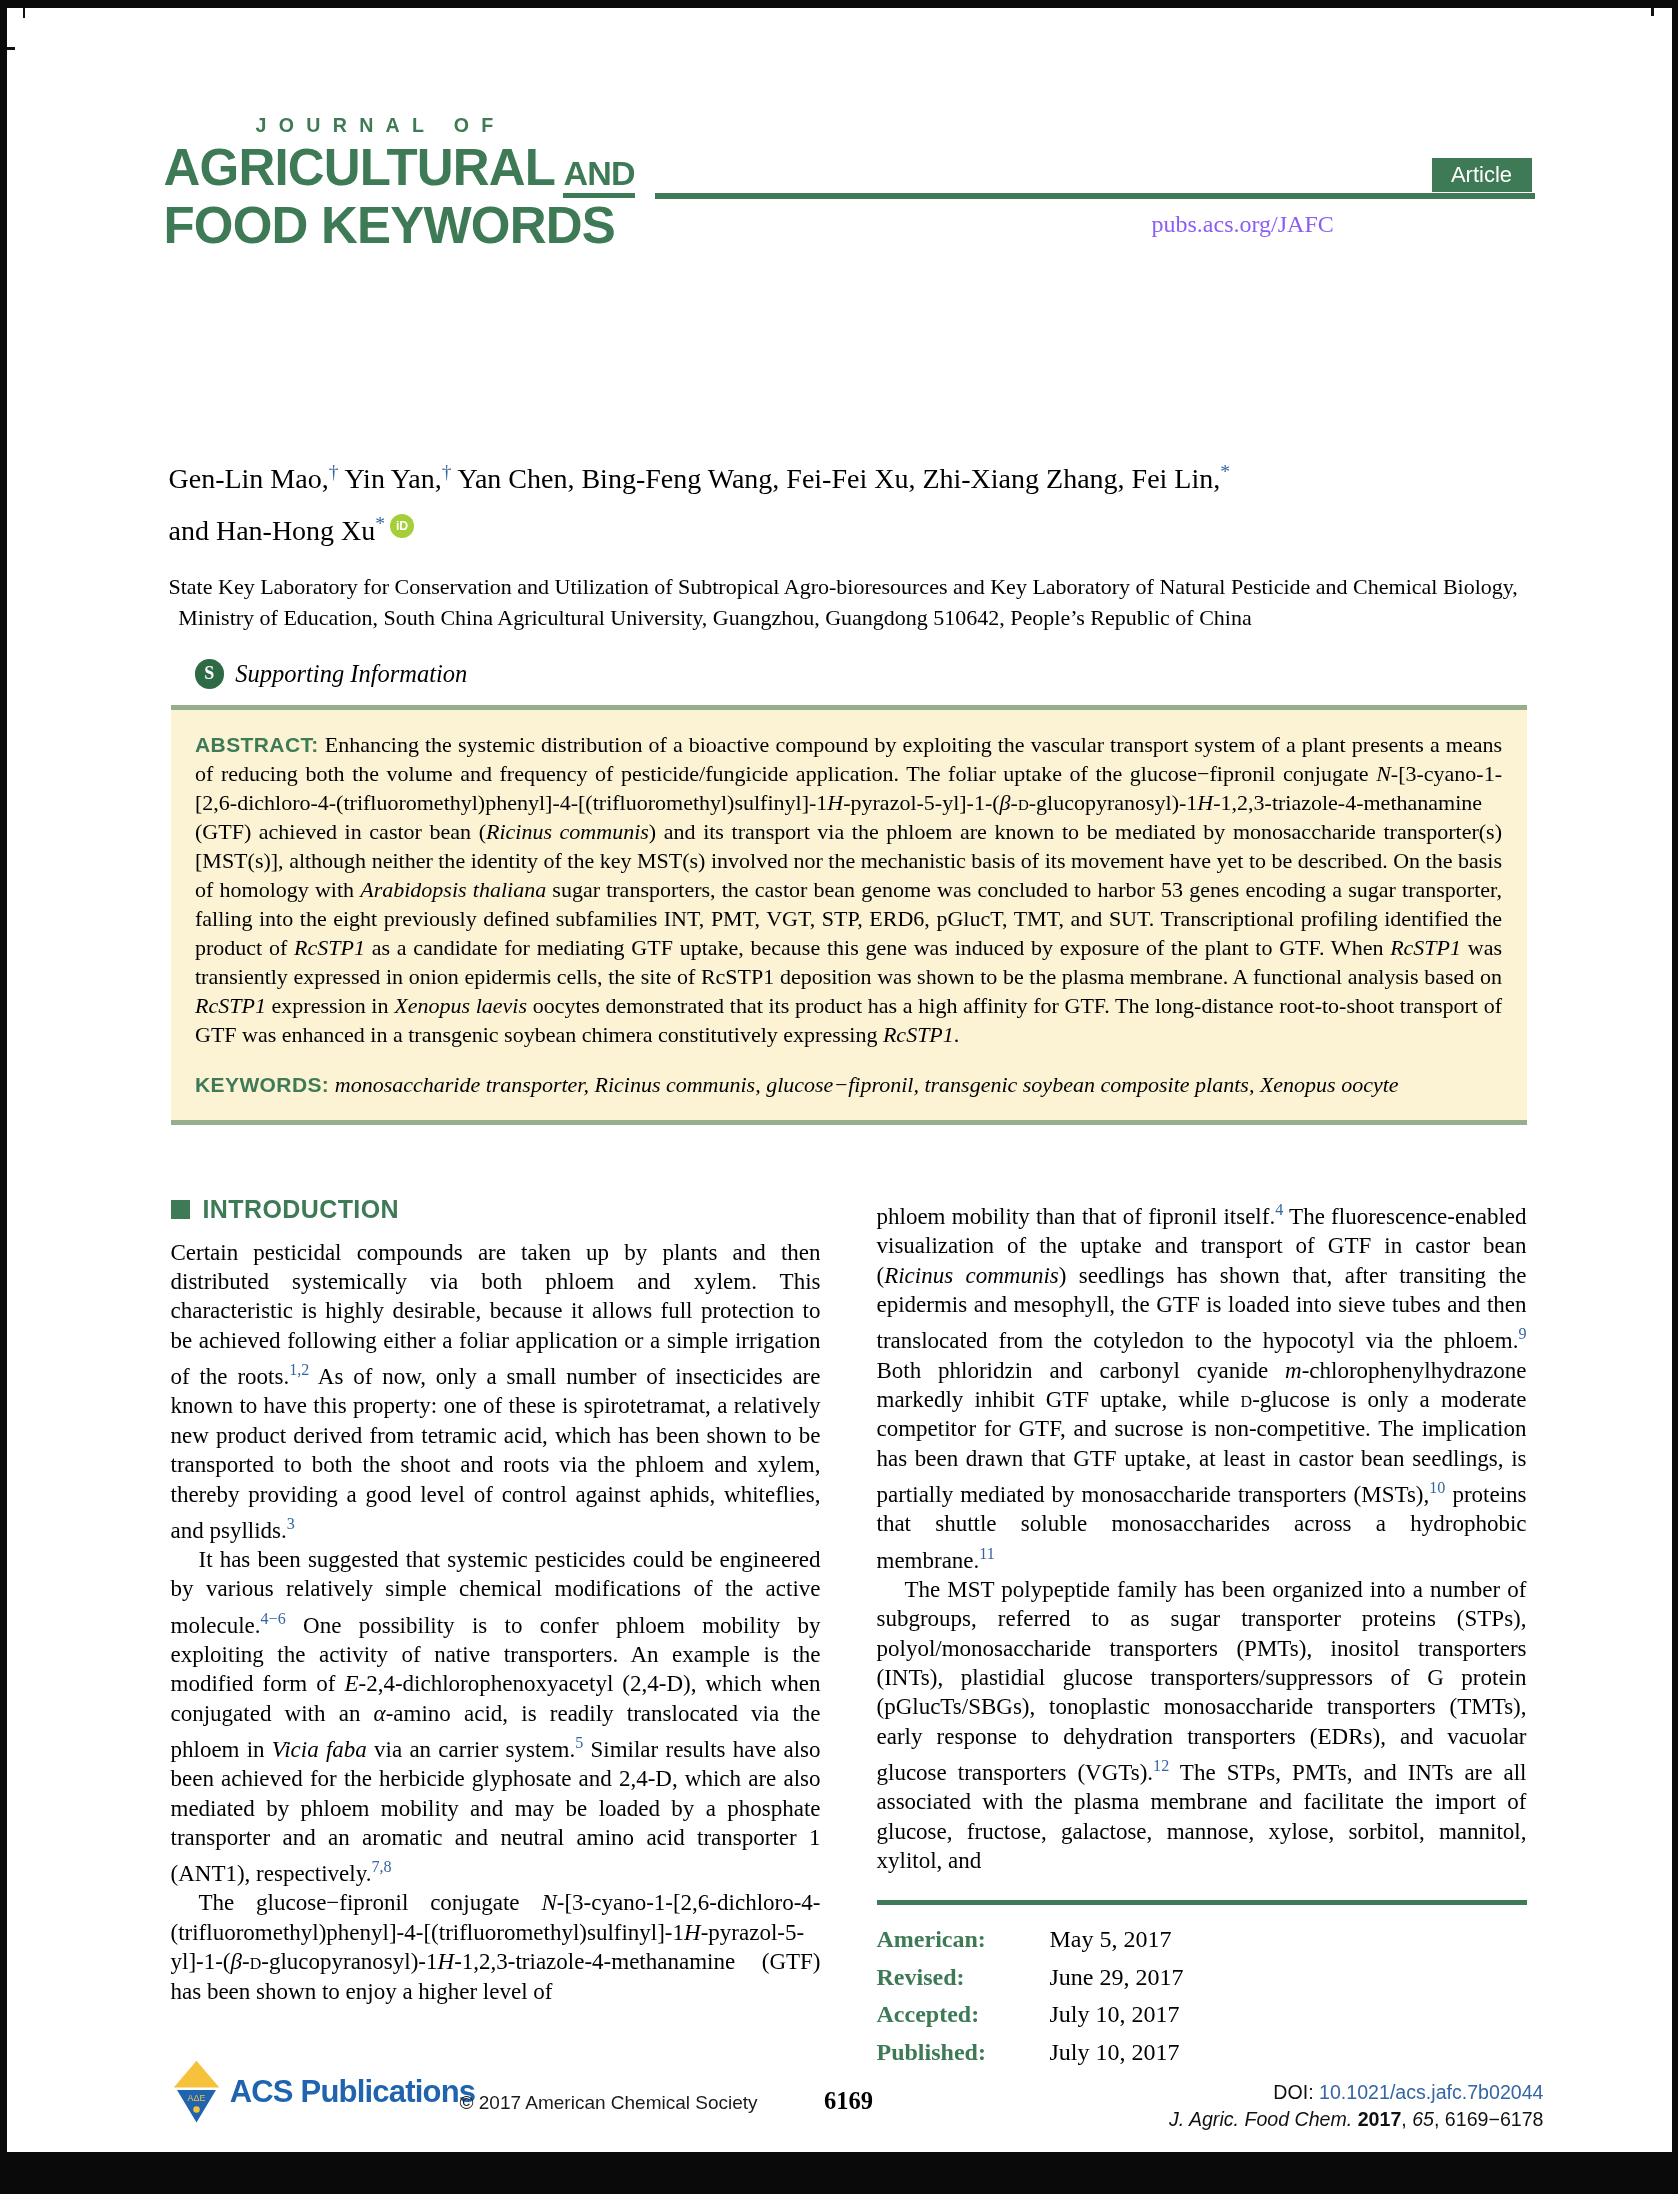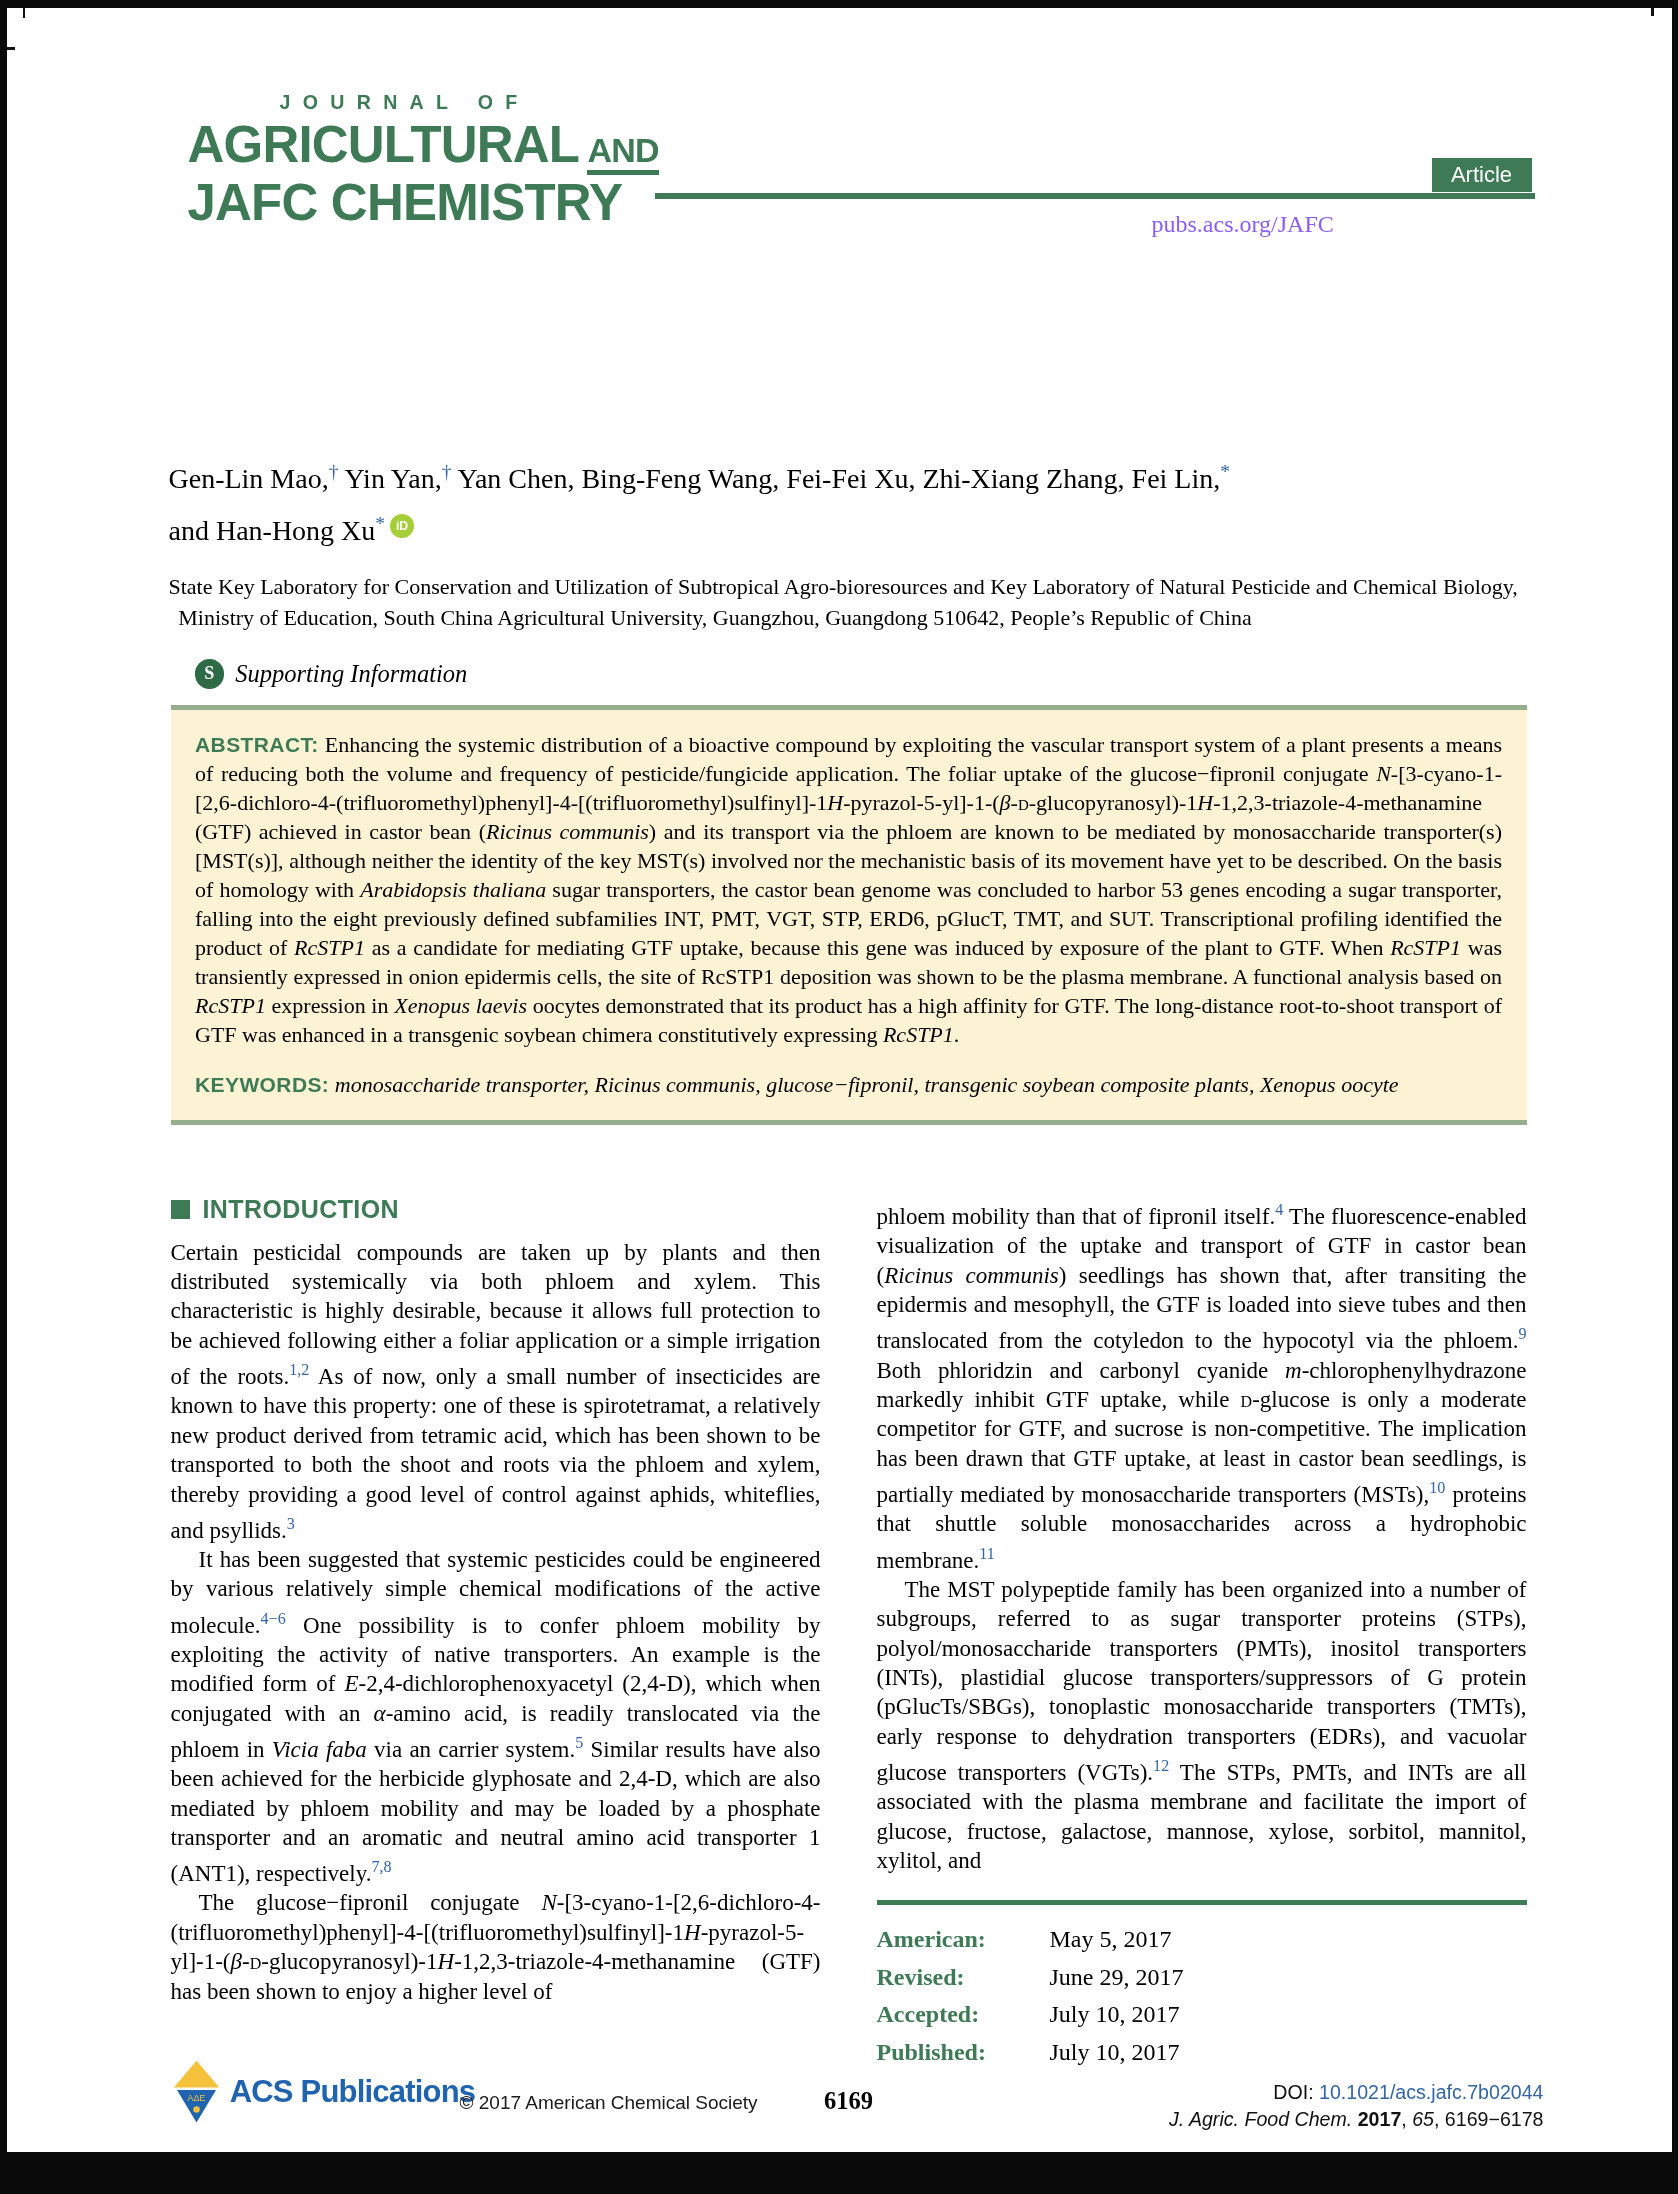--- a/index.html
+++ b/index.html
@@ -2,21 +2,21 @@
 <html style="font-size:13px"><head>
 <meta charset="utf-8">
 <style>
   html,body{margin:0;padding:0;background:#000;}
   .canvas{position:relative;width:1678px;height:2194px;background:#0a0a0a;overflow:hidden;
           font-family:"Liberation Serif",serif;}
   .sheet{position:absolute;left:6.5px;top:8.2px;width:1665px;height:2144px;background:#ffffff;}
   .tick{position:absolute;background:#111;}
 
   
-  .masthead{position:absolute;left:157px;top:83px;color:#3d7a55;margin-left:24px;}
+  .masthead{position:absolute;left:157px;top:106px;color:#3d7a55;}
   .m-line1{font-family:"Liberation Sans",sans-serif;font-weight:700;font-size:19.6px;
            letter-spacing:12.3px;margin-left:92px;margin-bottom:4.9px;}
   .m-line2{font-family:"Liberation Sans",sans-serif;font-weight:700;font-size:51px;
            letter-spacing:-0.8px;line-height:52px;white-space:nowrap;}
   .m-and{font-size:34px;border-bottom:5.7px solid #3d7a55;padding-bottom:0.8px;margin-left:8.2px;}
   .m-line3{font-family:"Liberation Sans",sans-serif;font-weight:700;font-size:51px;
            letter-spacing:-0.8px;line-height:54px;white-space:nowrap;}
 
   .badge{position:absolute;left:1425px;top:150px;width:100px;height:34px;background:#3d7a55;
          color:#fff;font-family:"Liberation Sans",sans-serif;font-size:22px;
@@ -90,21 +90,21 @@
 <div class="canvas">
   <div class="sheet">
 
     <div class="tick" style="left:16.4px;top:0;width:2.5px;height:9.8px;"></div>
     <div class="tick" style="left:0;top:39px;width:8.2px;height:2.5px;"></div>
     <div class="tick" style="right:18px;top:0;width:2.5px;height:8.2px;"></div>
 
     <div class="masthead">
       <div class="m-line1">JOURNAL OF</div>
       <div class="m-line2"><span>AGRICULTURAL</span><span class="m-and">AND</span></div>
-      <div class="m-line3">JAFC CHEMISTRY</div>
+      <div class="m-line3">FOOD KEYWORDS</div>
     </div>
 
     <div class="badge">Article</div>
     <div class="headrule"></div>
     <a class="jurl" href="#">pubs.acs.org/JAFC</a>
 
 
     <div class="authors">
       <div>Gen-Lin Mao,<sup class="b">†</sup> Yin Yan,<sup class="b">†</sup> Yan Chen, Bing-Feng Wang, Fei-Fei Xu, Zhi-Xiang Zhang, Fei Lin,<sup class="b">*</sup></div>
       <div><span>and Han-Hong Xu<sup class="b">*</sup></span><span class="orcid">iD</span></div>

